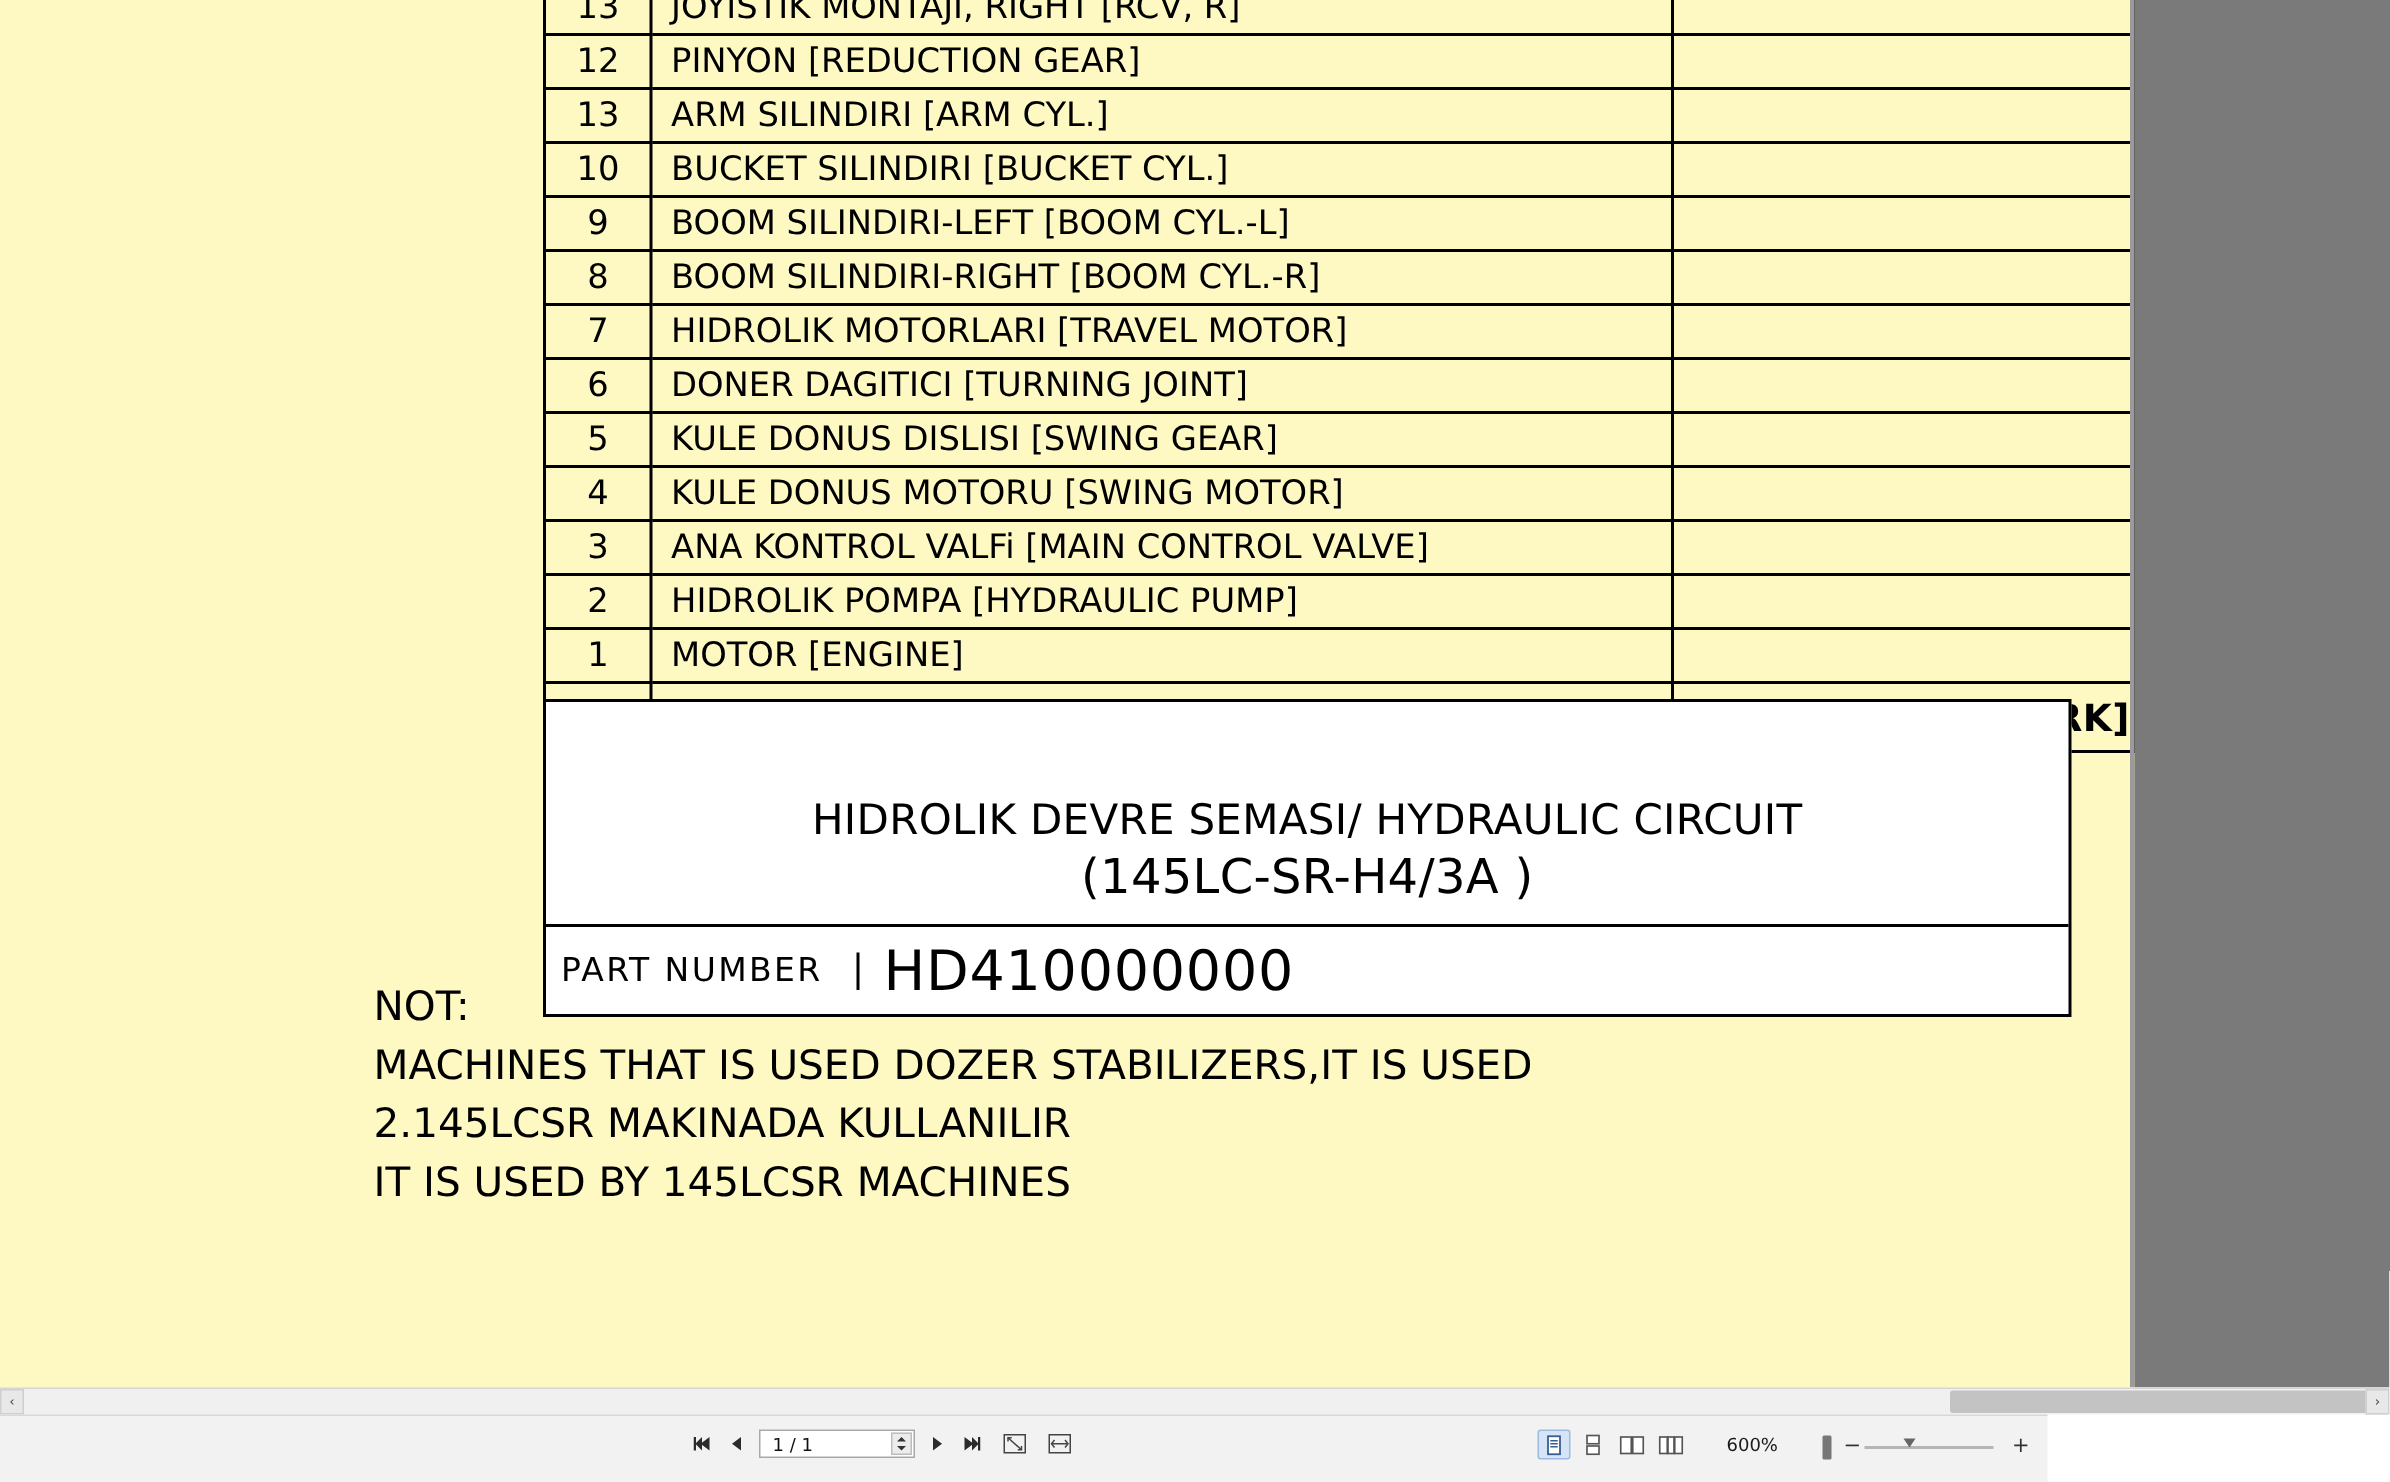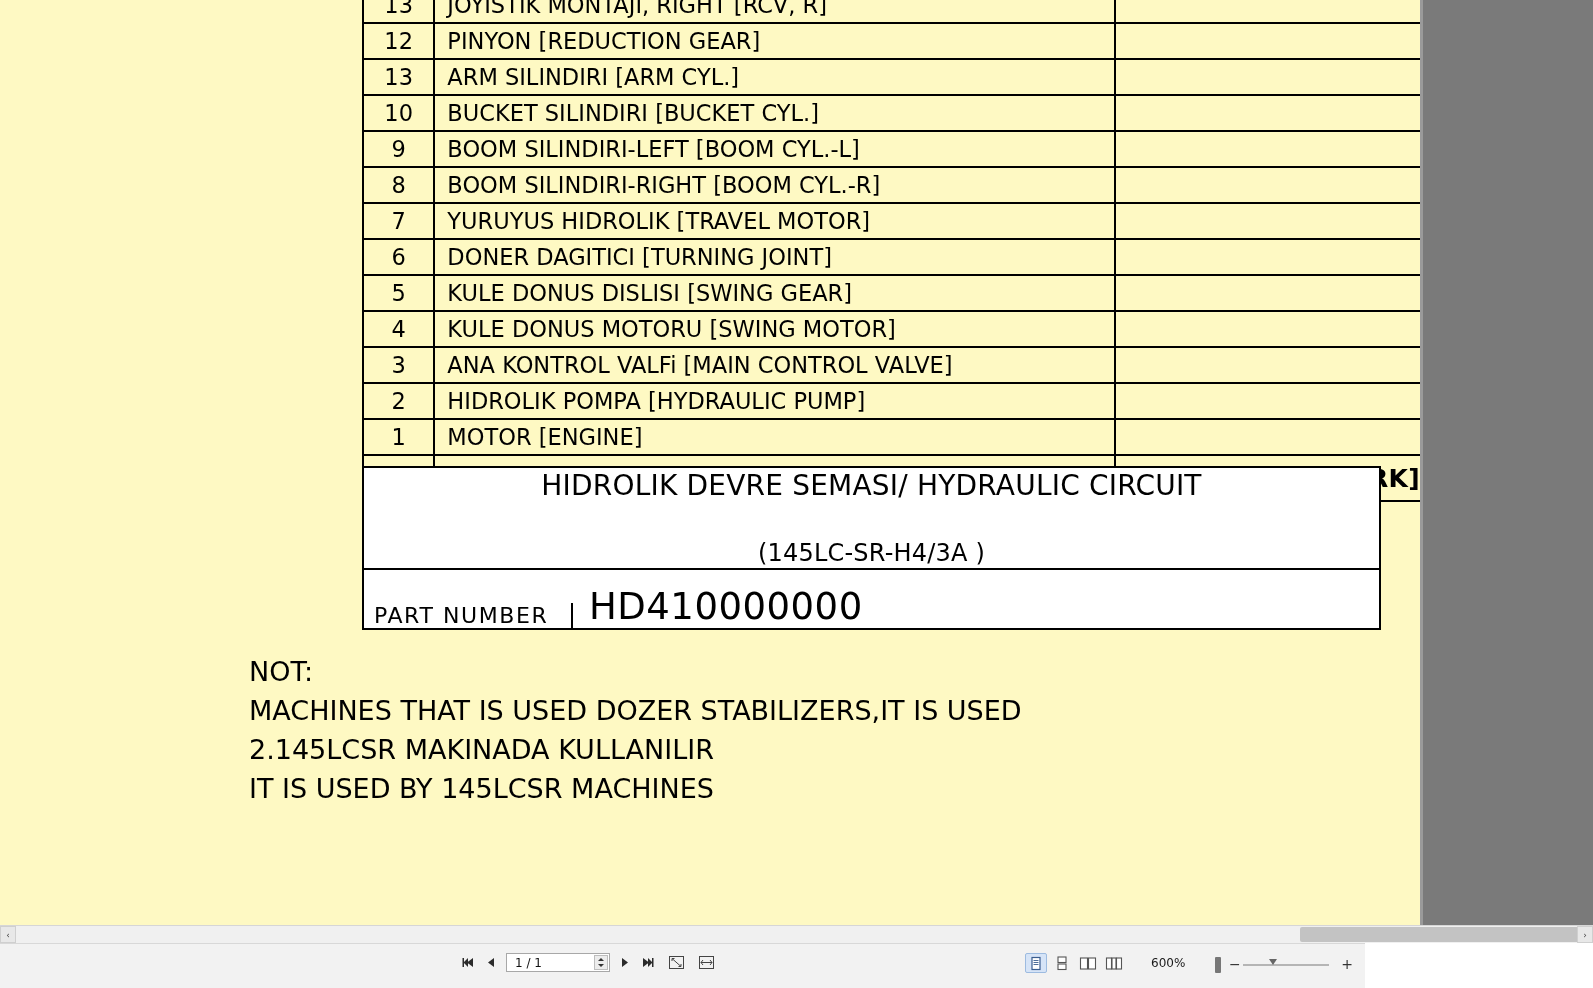--- a/index.html
+++ b/index.html
@@ -88,40 +88,41 @@
     width: 1019px;
     border: 2px solid #000000;
     box-sizing: border-box;
     background: #ffffff;
   }
   .title-main {
     height: 102px;
     display: flex;
     flex-direction: column;
     align-items: center;
-    justify-content: space-between;
+    justify-content: center;
     border-bottom: 2px solid #000000;
     box-sizing: border-box;
+    margin-top: 48px;
   }
   .title-line1 {
     font-size: 28px;
     color: #000;
     letter-spacing: 0.2px;
     line-height: 1.25;
   }
   .title-line2 {
-    font-size: 24px;
+    font-size: 32px;
     color: #000;
     letter-spacing: 0.2px;
     line-height: 1.25;
   }
   .pn-row {
     display: flex;
     height: 58px;
-    align-items: flex-end;
+    align-items: center;
   }
   .pn-label {
     width: 209px;
     border-right: 2px solid #000000;
     box-sizing: border-box;
     display: flex;
     align-items: center;
     padding-left: 10px;
     font-size: 22px;
     letter-spacing: 1.6px;
@@ -374,21 +375,21 @@
           <td class="col-part">BOOM SILINDIRI-LEFT [BOOM CYL.-L]</td>
           <td class="col-rem"></td>
         </tr>
         <tr>
           <td class="col-no">8</td>
           <td class="col-part">BOOM SILINDIRI-RIGHT [BOOM CYL.-R]</td>
           <td class="col-rem"></td>
         </tr>
         <tr>
           <td class="col-no">7</td>
-          <td class="col-part">YURUYUS HIDROLIK [TRAVEL MOTOR]</td>
+          <td class="col-part">HIDROLIK MOTORLARI [TRAVEL MOTOR]</td>
           <td class="col-rem"></td>
         </tr>
         <tr>
           <td class="col-no">6</td>
           <td class="col-part">DONER DAGITICI [TURNING JOINT]</td>
           <td class="col-rem"></td>
         </tr>
         <tr>
           <td class="col-no">5</td>
           <td class="col-part">KULE DONUS DISLISI [SWING GEAR]</td>

